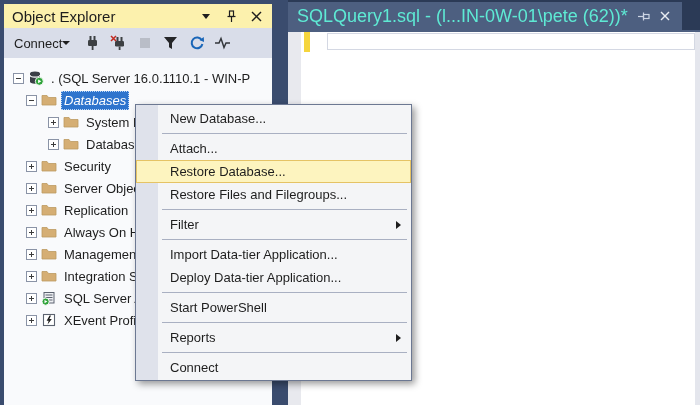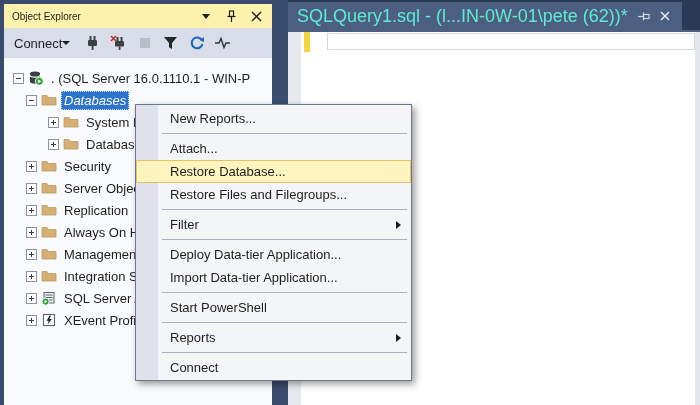--- a/index.html
+++ b/index.html
@@ -10,21 +10,21 @@
     position:relative; width:700px; height:405px;
     background:var(--frame-navy,#3a4c6e); overflow:hidden;
   }
 
   
   .oe-panel { position:absolute; left:0; top:0; width:272px; height:405px;
               padding:4px 0 0 4px; }
   .oe-title {
     height:24px; background:var(--title-bar-yellow,#fcf1ad);
     display:flex; align-items:center; padding:0 8px;
-    font-size:10px; color:#1e1e1e;
+    font-size:15px; color:#1e1e1e;
   }
   .oe-title .ttl { flex:1 1 auto; white-space:nowrap; overflow:hidden; }
   .tbar-ic { display:inline-flex; width:16px; height:16px; align-items:center;
              justify-content:center; margin-left:9px; flex:none; }
 
   .oe-toolbar {
     height:30px; background:#d9dde9; display:flex; align-items:center;
     padding:0 10px; font-size:13px; color:#1e1e1e;
   }
   .connect-btn { display:flex; align-items:center; gap:0; margin-right:14px; }
@@ -324,43 +324,43 @@
       <div class="gutter"></div>
       <div class="change-bar"></div>
       <div class="current-line"></div>
       <div class="scroll-strip"></div>
     </div>
   </div>
 
   <div class="context-menu" id="menu">
     <div class="menu-gutter"></div>
   <div class="menu-item">
-        <span>New Reports...</span>
+        <span>New Database...</span>
       </div>
       <div class="menu-sep"></div>
       <div class="menu-item">
         <span>Attach...</span>
       </div>
       <div class="menu-item highlighted">
         <span>Restore Database...</span>
       </div>
       <div class="menu-item">
         <span>Restore Files and Filegroups...</span>
       </div>
       <div class="menu-sep"></div>
       <div class="menu-item">
         <span>Filter</span>
         <span class="sub-arrow"></span>
       </div>
       <div class="menu-sep"></div>
       <div class="menu-item">
+        <span>Import Data-tier Application...</span>
+      </div>
+      <div class="menu-item">
         <span>Deploy Data-tier Application...</span>
-      </div>
-      <div class="menu-item">
-        <span>Import Data-tier Application...</span>
       </div>
       <div class="menu-sep"></div>
       <div class="menu-item">
         <span>Start PowerShell</span>
       </div>
       <div class="menu-sep"></div>
       <div class="menu-item">
         <span>Reports</span>
         <span class="sub-arrow"></span>
       </div>

